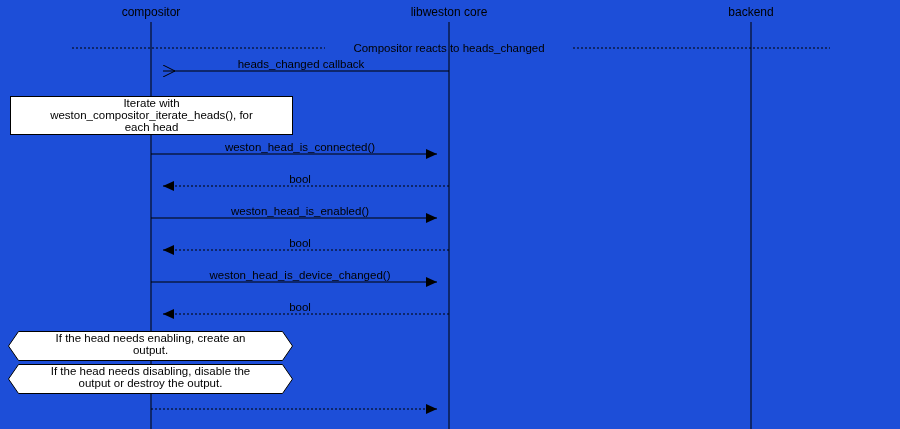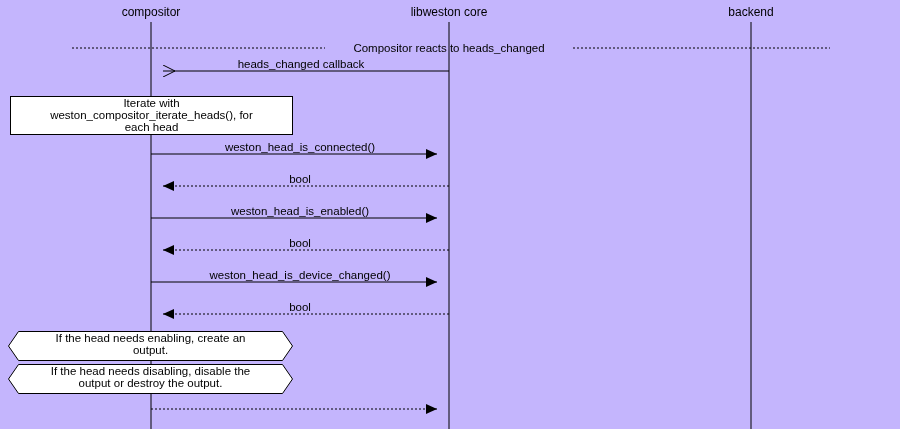--- a/index.html
+++ b/index.html
@@ -9,21 +9,21 @@
   }
   body {
     font-family: "Liberation Sans", sans-serif;
     color: #000000;
   }
   #diagram-root {
     position: relative;
     width: 900px;
     height: 429px;
     overflow: hidden;
-    background: #c4b5fd;
+    background: #1d4ed8;
   }
   #diagram-svg {
     position: absolute;
     left: 0;
     top: 0;
     width: 900px;
     height: 429px;
     display: block;
   }
   .lifeline-name {

